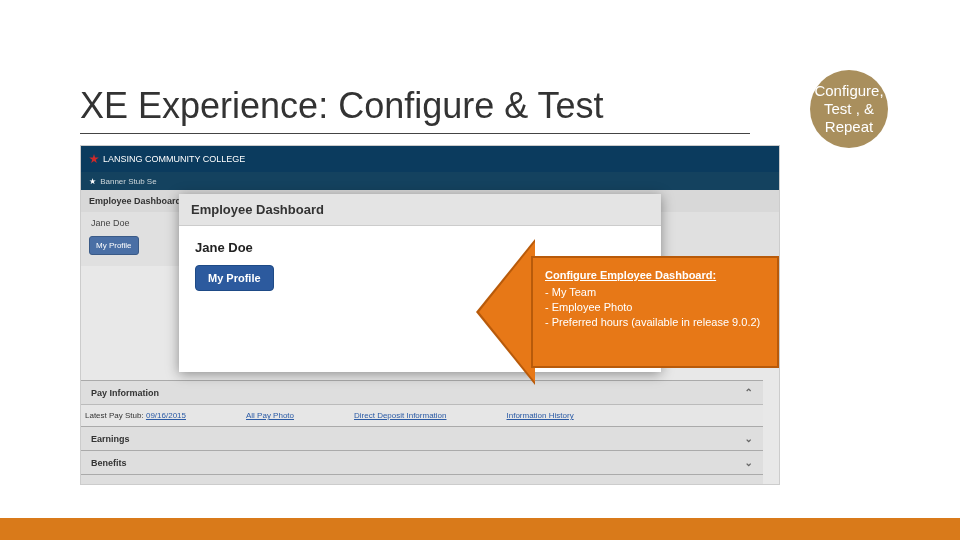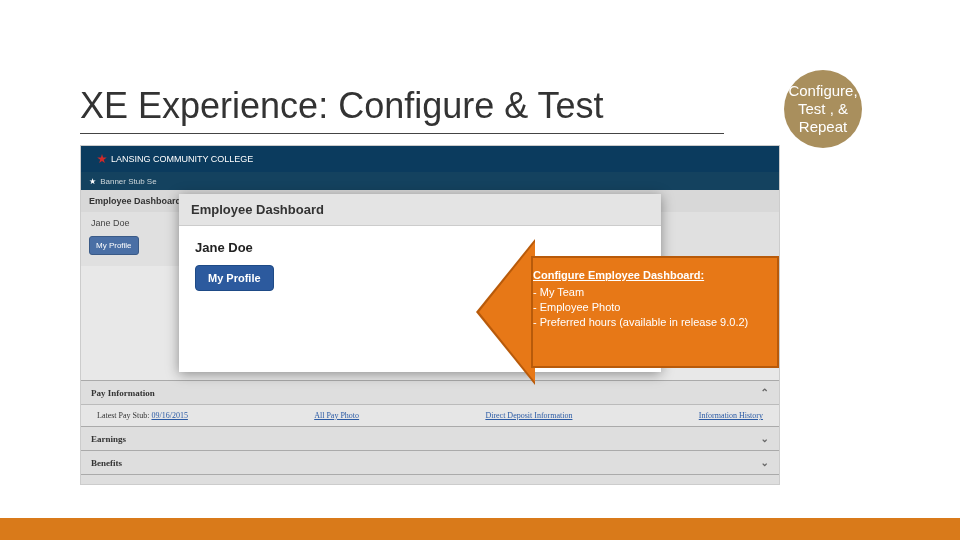--- a/index.html
+++ b/index.html
@@ -1,58 +1,58 @@
 <!DOCTYPE html>
 <html><head>
 <meta charset="utf-8">
 <style>
   * { box-sizing: border-box; margin: 0; padding: 0; }
   body { width: 960px; height: 540px; font-family: "Segoe UI", Arial, sans-serif; background: #fff; position: relative; overflow: hidden; }
 
-  .title-row { position: absolute; top: 70px; left: 80px; right: 98px; display: flex; align-items: center; justify-content: space-between; }
+  .title-row { position: absolute; top: 70px; left: 80px; right: 72px; display: flex; align-items: center; justify-content: space-between; }
   .title { font-size: 36px; font-weight: 300; color: #333; border-bottom: 1px solid #444; padding-bottom: 6px; flex: 1; margin-right: 60px; }
   .badge { width: 78px; height: 78px; border-radius: 50%; background: #a98f5d; color: #fff; display: flex; align-items: center; justify-content: center; text-align: center; font-size: 15px; line-height: 1.2; padding: 8px; }
 
   .screenshot { position: absolute; top: 145px; left: 80px; width: 700px; height: 340px; border: 1px solid #ccc; background: #e8e8e8; overflow: hidden; }
-  .app-header { height: 26px; background: #0b3b5e; display: flex; align-items: center; padding: 0 16px; }
+  .app-header { height: 26px; background: #0b3b5e; display: flex; align-items: center; padding: 0 8px; }
   .app-logo { color: #fff; font-size: 9px; display: flex; align-items: center; gap: 4px; }
   .star { width: 10px; height: 10px; background: #cc2a2a; clip-path: polygon(50% 0%, 61% 35%, 98% 35%, 68% 57%, 79% 91%, 50% 70%, 21% 91%, 32% 57%, 2% 35%, 39% 35%); }
   .app-nav { height: 18px; background: #14425f; color: #cfd8dc; font-size: 8px; padding: 2px 8px; display:flex; align-items:center; gap:4px;}
   .star-small{ color:#fff; font-size:8px;}
 
   .dash-header { height: 22px; background: #d8d8d8; display: flex; align-items: center; font-weight: bold; font-size: 9px; padding: 0 8px; color: #333; }
   .dash-body { background: #e0e0e0; padding: 6px 8px 0 8px; position: relative; }
 
   .side { width: 85px; position: absolute; top: 0; left: 8px; }
   .side-name { font-size: 9px; color: #444; padding: 6px 0 6px 2px; }
   .side-btn { background: #4a6fa5; color: #fff; font-size: 8px; padding: 4px 6px; border-radius: 3px; display: inline-block; border:1px solid #3a5a87; }
 
   .focus-card { position: absolute; top: 48px; left: 98px; width: 482px; height: 178px; background: #fff; box-shadow: 0 2px 12px rgba(0,0,0,0.4); }
   .card-head { background: #e4e4e4; padding: 8px 12px; font-weight: bold; font-size: 13px; color: #333; border-bottom: 1px solid #ccc; }
   .card-body { padding: 14px 16px; }
   .user-name { font-weight: bold; font-size: 13px; color: #222; margin-bottom: 10px; }
   .profile-btn { background: #2c5a9e; color: #fff; font-size: 11px; padding: 6px 12px; border-radius: 4px; display: inline-block; border:1px solid #1e4a86; font-weight:bold;}
 
   .arrow-callout { position: absolute; top: 62px; left: 300px; width: 300px; height: 112px; }
-  .arrow-body { position: absolute; left: 52px; top: 0; width: 248px; height: 112px; background: #e77817; border: 2px solid #b85a0a; padding: 10px 0; color: #fff; font-size: 11px; line-height: 1.35; }
+  .arrow-body { position: absolute; left: 52px; top: 0; width: 248px; height: 112px; background: #e77817; border: 2px solid #b85a0a; padding: 10px 12px; color: #fff; font-size: 11px; line-height: 1.35; }
   .arrow-head { position: absolute; left: 0; top: -14px; width: 0; height: 0; border-top: 70px solid transparent; border-bottom: 70px solid transparent; border-right: 56px solid #e77817; }
   .arrow-head-border { position: absolute; left: -3px; top: -17px; width: 0; height: 0; border-top: 73px solid transparent; border-bottom: 73px solid transparent; border-right: 59px solid #b85a0a; }
   .arrow-body .head { text-decoration: underline; font-weight: bold; margin-bottom: 2px; }
 
   .sick-badge { position:absolute; right:10px; top:94px; width:28px; height:10px; background:#29a329; border-radius:6px;}
   .sick-label { position:absolute; right:44px; top:92px; font-size:8px; color:#555; }
 
   .section { border-top: 1px solid #aaa; background: #dedede; }
   .sec-row { display: flex; align-items: center; justify-content: space-between; padding: 6px 10px; font-size: 9px; color: #333; font-weight: bold; }
   .chev { color: #666; font-size: 10px; }
-  .pay-row { background: #e6e6e6; font-size: 8px; padding: 6px 16px; display: flex; gap: 60px; color: #2a5aa5; border-top:1px solid #bbb;justify-content:space-between; }
+  .pay-row { background: #e6e6e6; font-size: 8px; padding: 6px 4px; display: flex; gap: 60px; color: #2a5aa5; border-top:1px solid #bbb; }
   .pay-row span:first-child { color: #333; }
   .pay-row a { color:#2a5aa5; text-decoration:underline; }
 
-  .sections-wrap { position:absolute; top:234px; left:0; right:0;font-family:Liberation Serif, serif; }
+  .sections-wrap { position:absolute; top:234px; left:0; right:16px; }
 
   .footer-bar { position: absolute; left: 0; right: 0; bottom: 0; height: 22px; background: #d97a1a; }
 </style>
 </head>
 <body>
 
 <div class="title-row">
   <div class="title">XE Experience: Configure &amp; Test</div>
   <div class="badge">Configure, Test , &amp; Repeat</div>
 </div>

